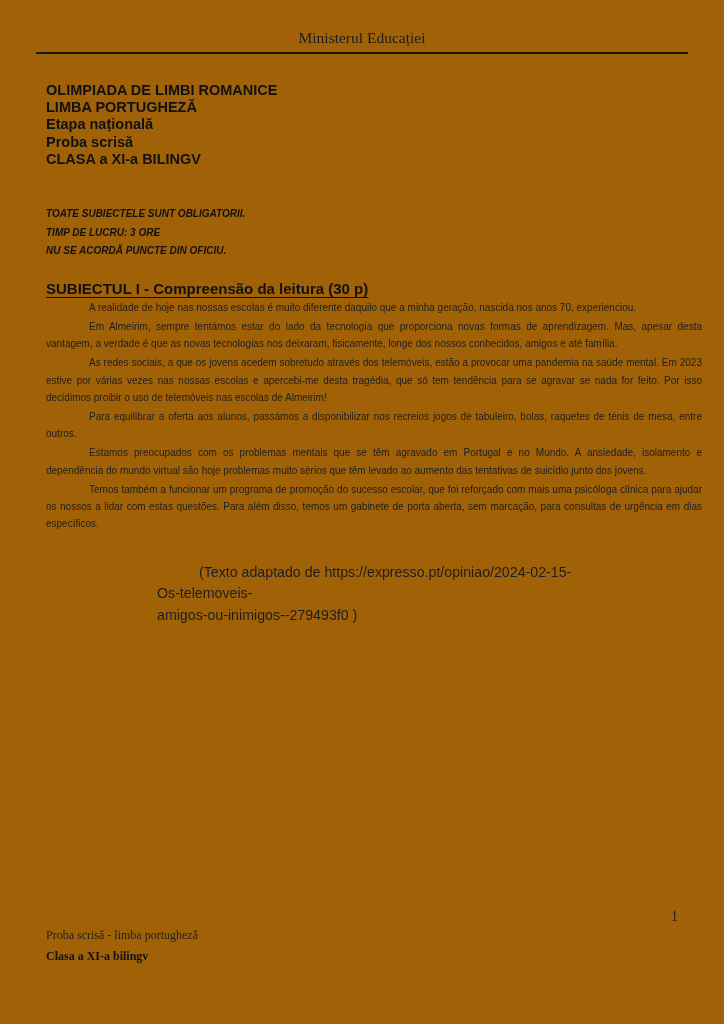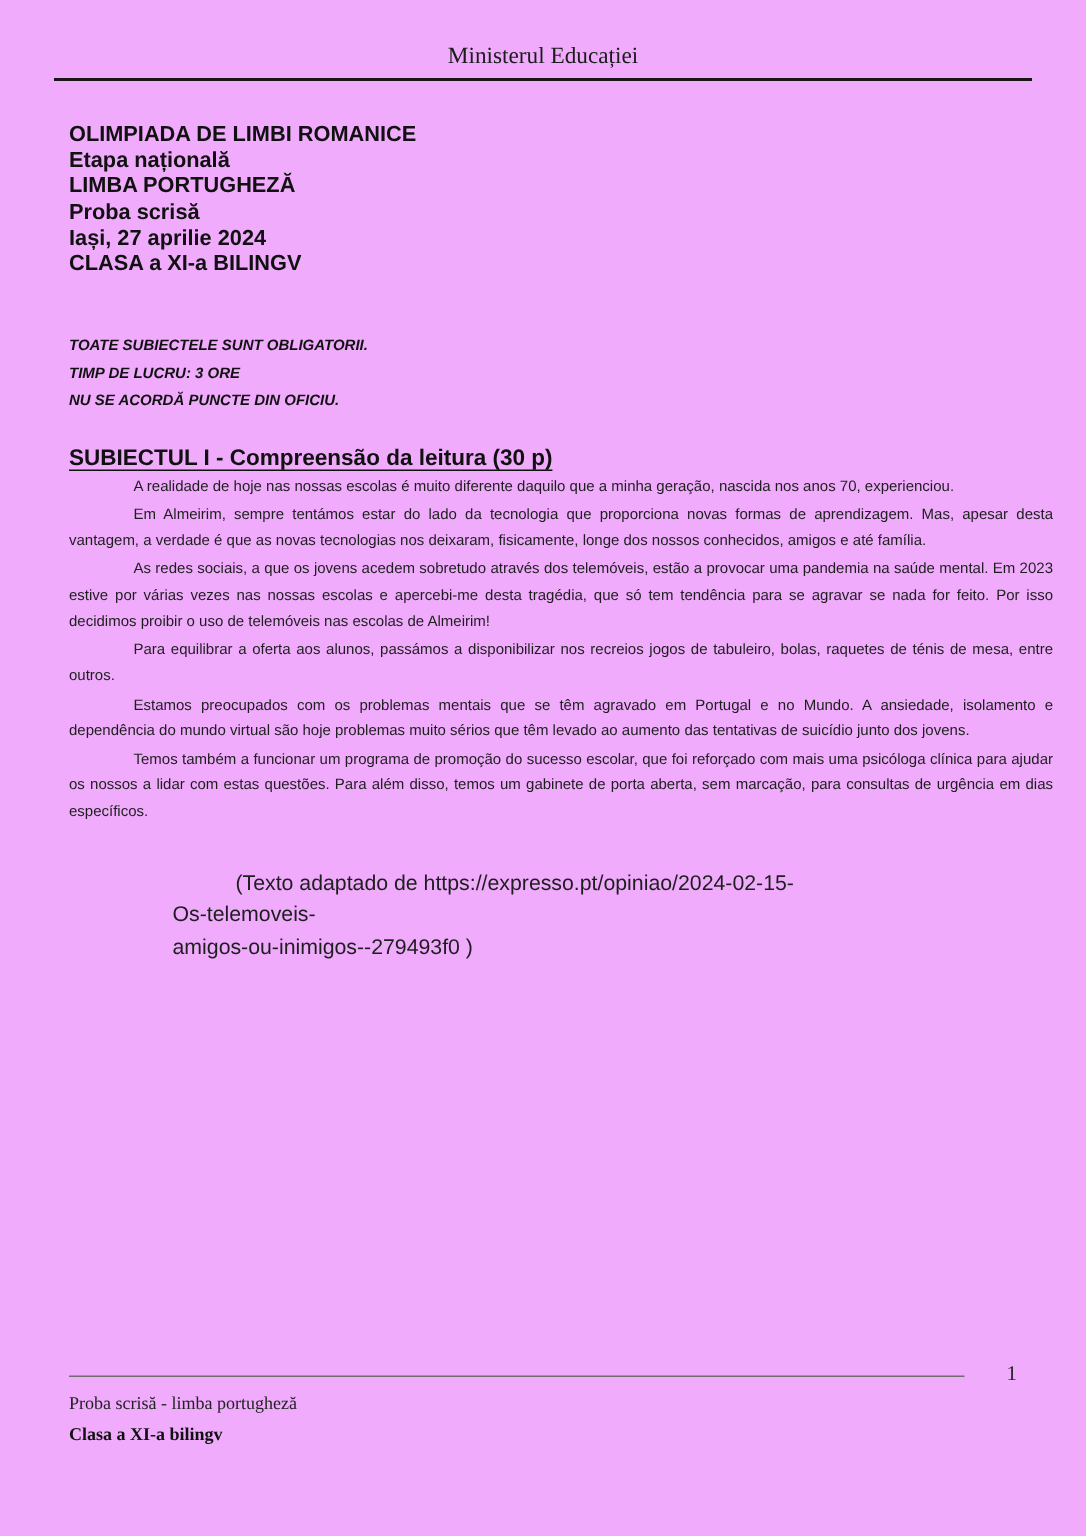--- a/index.html
+++ b/index.html
@@ -1,20 +1,20 @@
 <!DOCTYPE html>
 <html lang="pt"><head>
 <meta charset="utf-8">
 <style>
   html, body { margin: 0; padding: 0; background: #ffffff; }
   .page {
     position: relative;
     width: 724px;
     height: 1024px;
-    background: #f0abfc;
+    background: #a16207;
     color: #1a1a1a;
     font-family: "Liberation Sans", sans-serif;
     overflow: hidden;
     box-sizing: border-box;
   }
   .doc-header {
     margin: 0 36px 0 36px;
     padding-top: 29px;
     padding-bottom: 5px;
     text-align: center;
@@ -61,21 +61,21 @@
   .body-text p {
     margin: 0 0 1.7px 0;
     font-size: 10px;
     line-height: 17.35px;
     text-align: justify;
     text-indent: 43px;
     color: #1e1e1e;
   }
   .credit-block {
     margin-top: 29px;
-    margin-left: 69px;
+    margin-left: 111px;
     width: 418px;
     font-size: 14.2px;
     line-height: 21.5px;
     color: #1e1e1e;
   }
   .credit-block .credit-l1 { text-indent: 42px; }
   .doc-footer {
     position: absolute;
     left: 46px;
     right: 46px;
@@ -117,24 +117,23 @@
 <div class="page">
 
   <div class="doc-header">
     <span>Ministerul Educației</span>
   </div>
 
   <div class="content">
 
     <div class="title-block">
       <div>OLIMPIADA DE LIMBI ROMANICE</div>
+      <div>LIMBA PORTUGHEZĂ</div>
       <div>Etapa națională</div>
-      <div>LIMBA PORTUGHEZĂ</div>
       <div>Proba scrisă</div>
-      <div>Iași, 27 aprilie 2024</div>
       <div>CLASA a XI-a BILINGV</div>
     </div>
 
     <div class="notice-block">
       <div>TOATE SUBIECTELE SUNT OBLIGATORII.</div>
       <div>TIMP DE LUCRU: 3 ORE</div>
       <div>NU SE ACORDĂ PUNCTE DIN OFICIU.</div>
     </div>
 
     <div>

